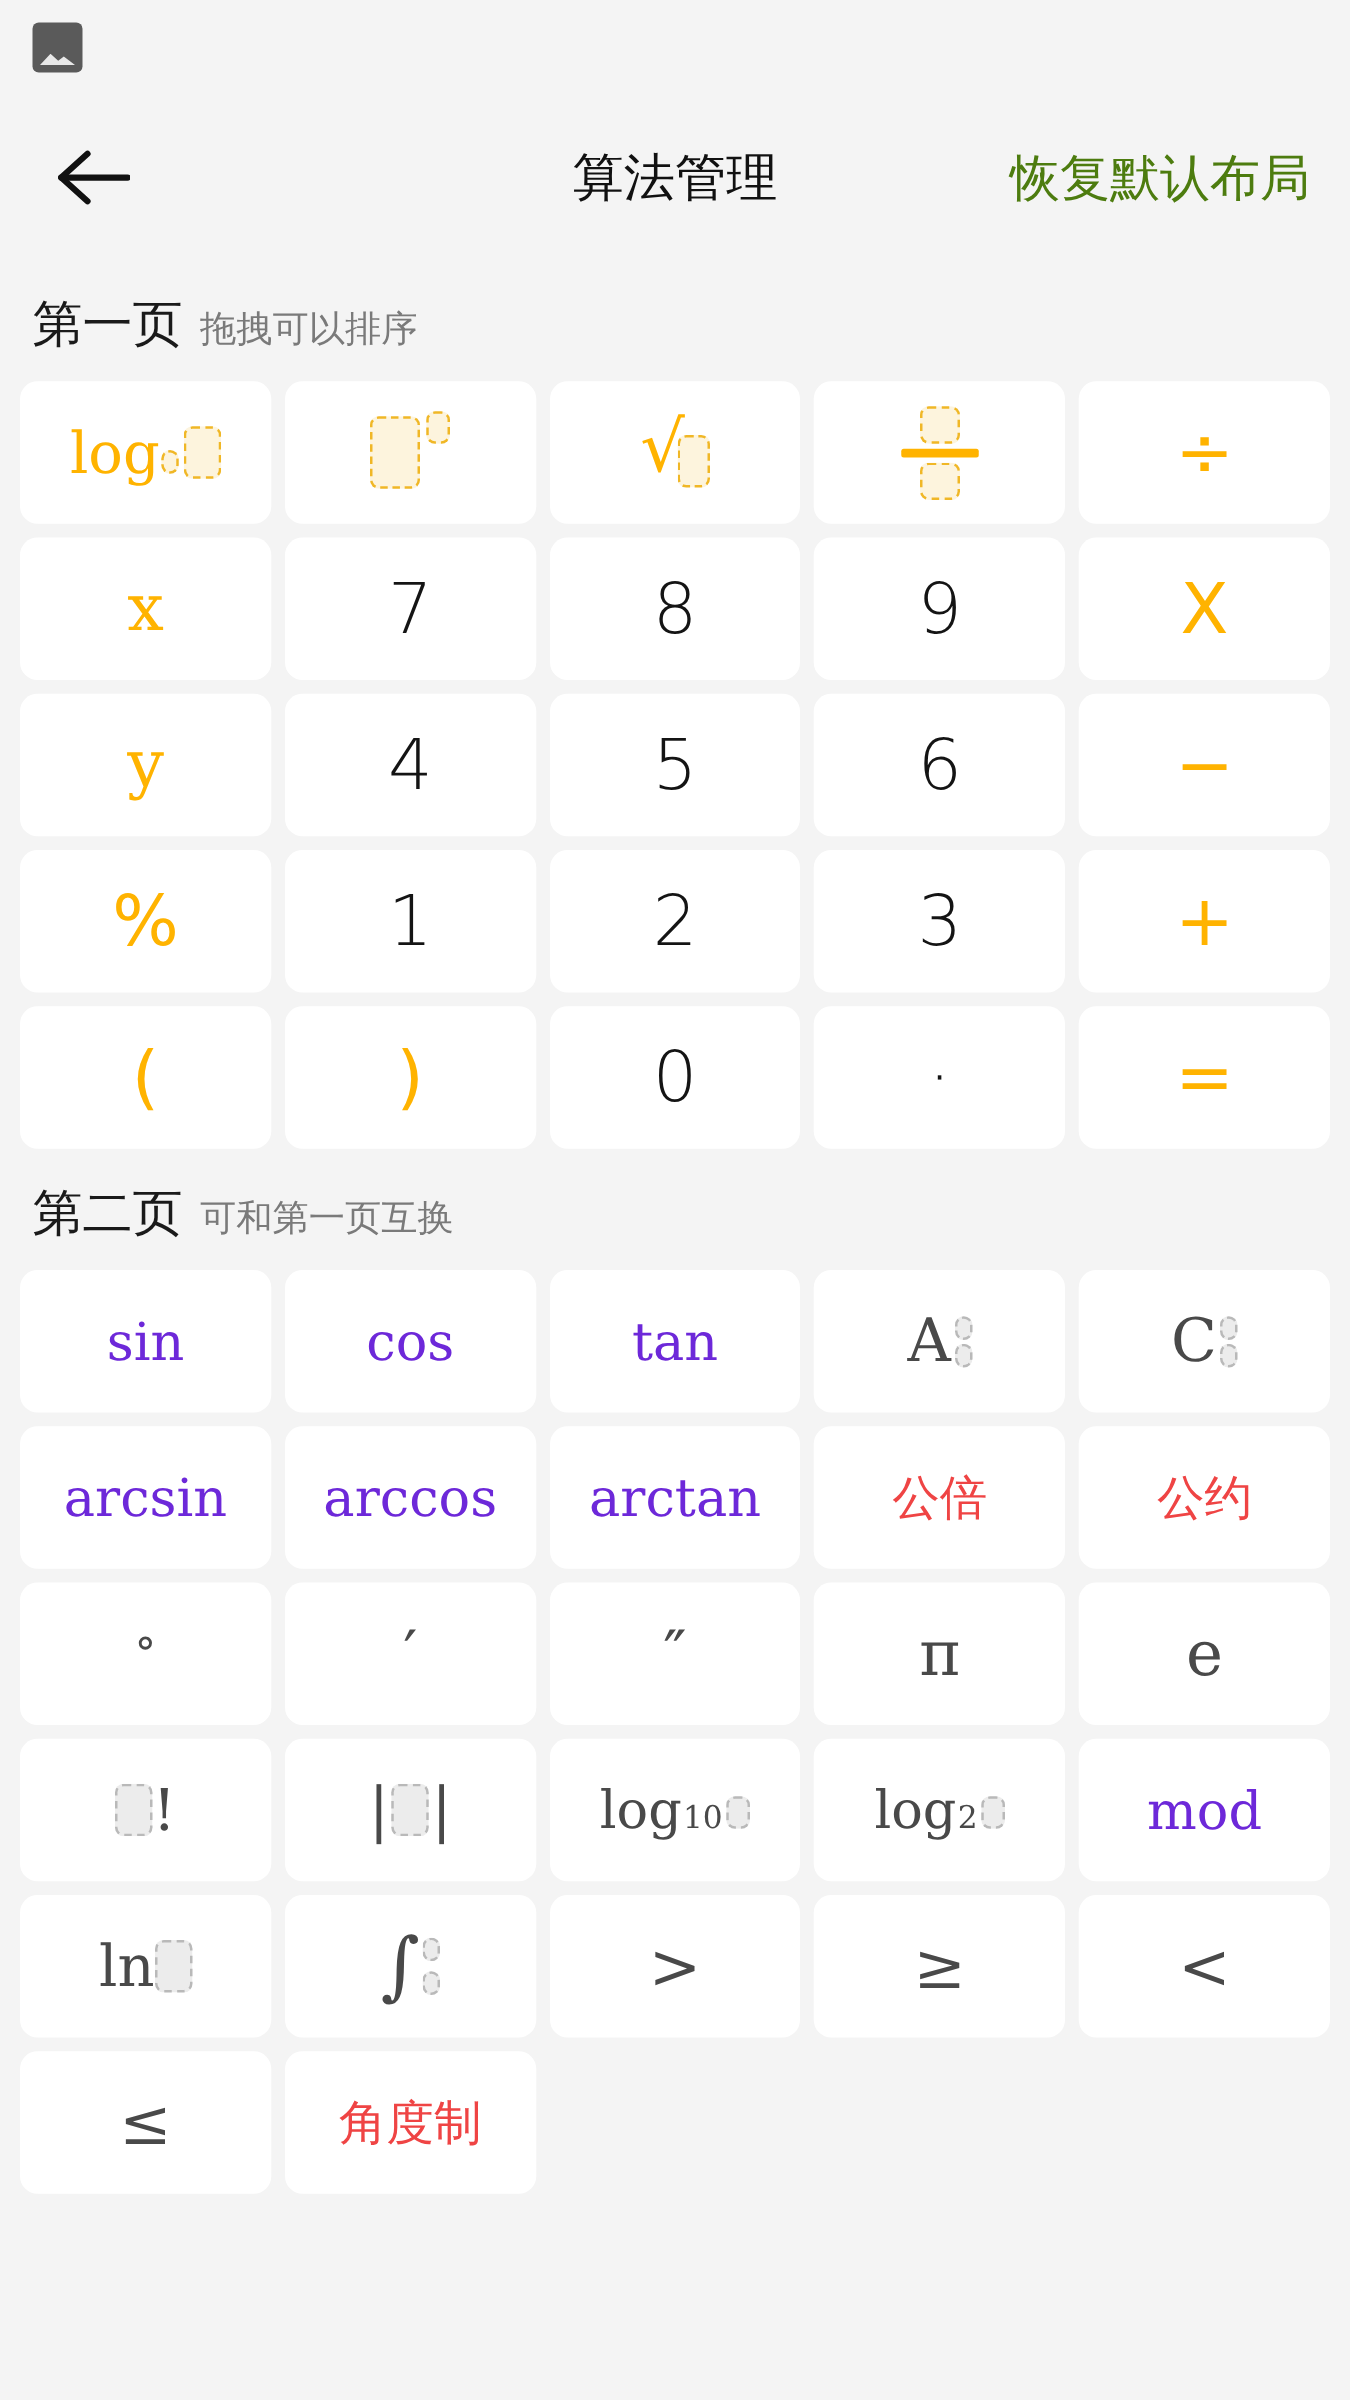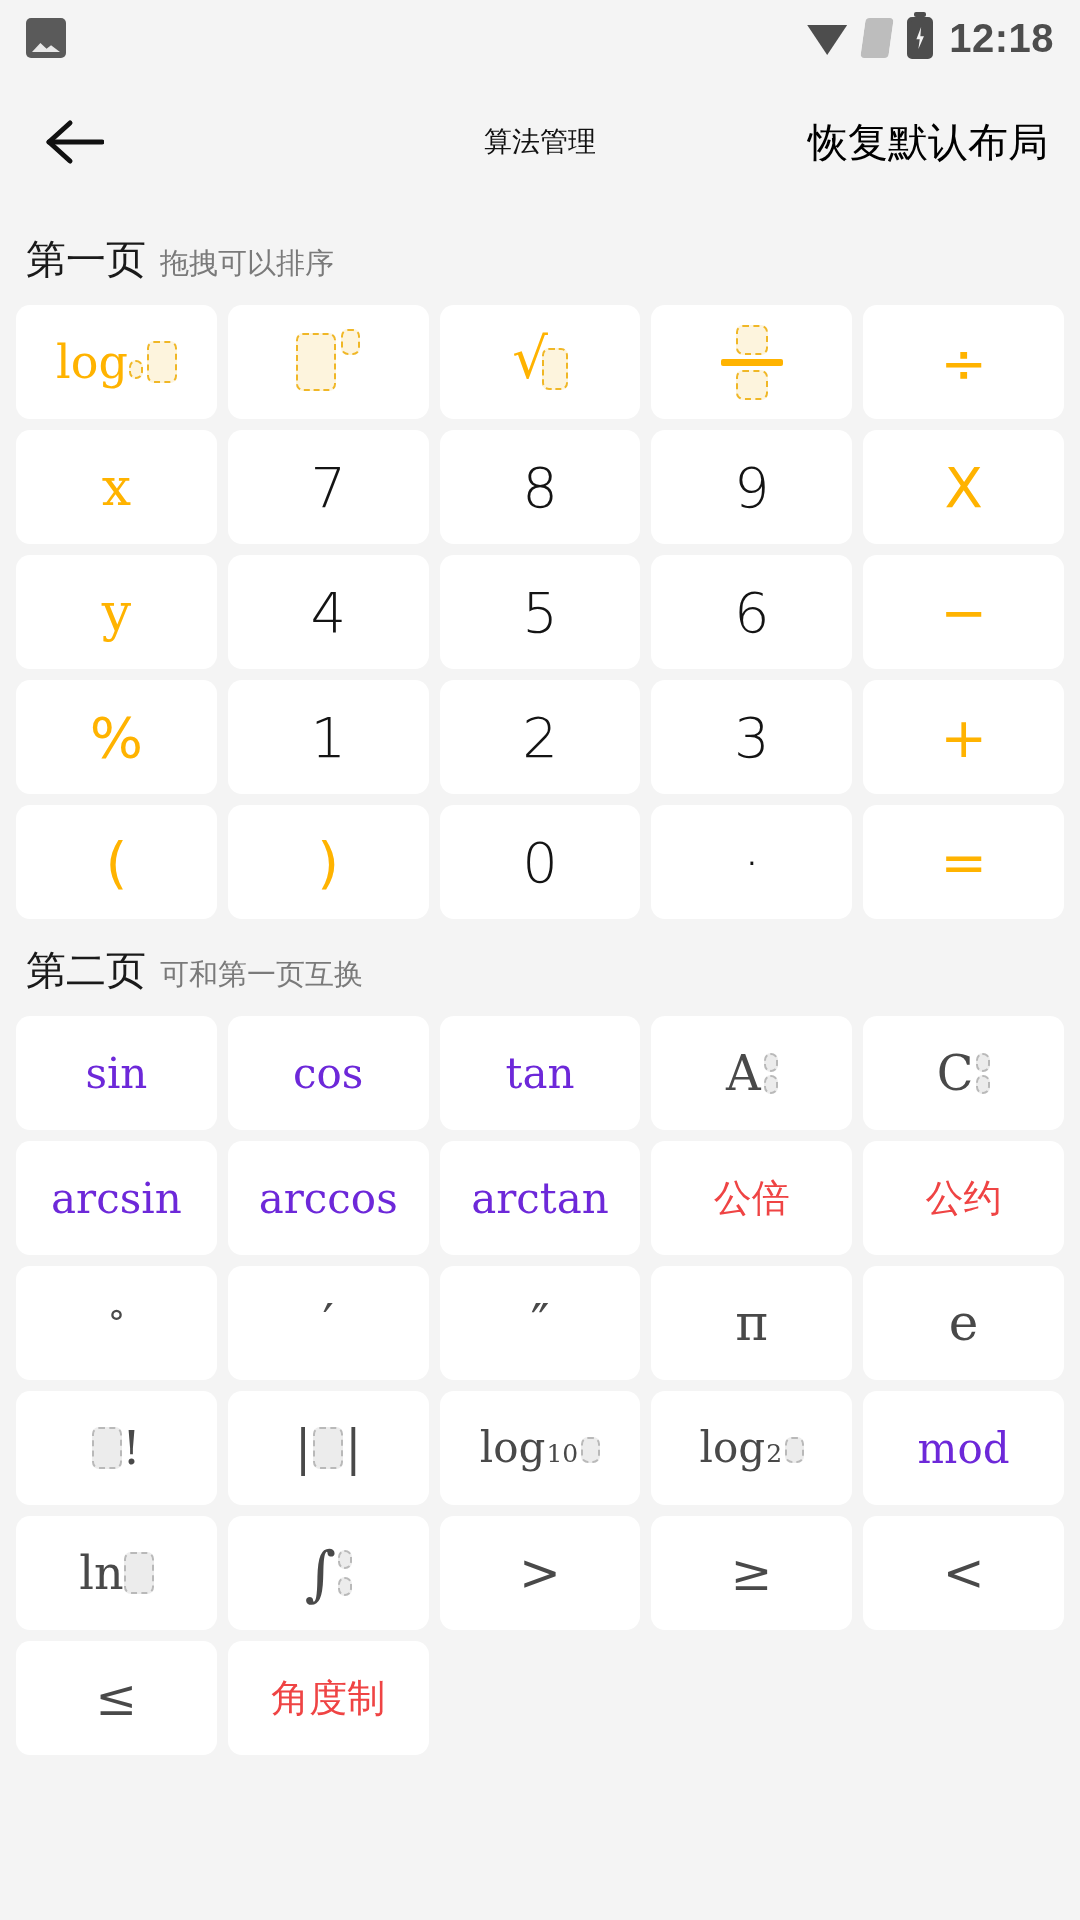--- a/index.html
+++ b/index.html
@@ -76,26 +76,26 @@
     position: relative;
   }
   .back-btn {
     width: 84px; height: 84px;
     display: flex; align-items: center; justify-content: center;
   }
   .back-arrow { display: block; }
   .appbar-title {
     position: absolute; left: 0; right: 0;
     text-align: center;
-    font-size: 28px; color: #111;
+    font-size: 41px; color: #111;
     pointer-events: none;
   }
   .appbar-action {
     margin-left: auto;
-    font-size: 40px; color: #000000;
+    font-size: 40px; color: #4d7c0f;
     position: relative; z-index: 2;
   }
 
   
   .section-head {
     padding: 24px 26px 18px;
     display: flex; align-items: baseline; gap: 14px;
   }
   .section-title { font-size: 40px; color: #1a1a1a; }
   .section-sub  { font-size: 29px; color: #7a7a7a; }
@@ -170,26 +170,20 @@
   .lnw { display: inline-flex; align-items: center; color: #494949; font-family: "DejaVu Serif", serif; font-size: 46px; }
   .intg { display: inline-flex; align-items: center; color: #494949; font-family: "DejaVu Serif", serif; font-size: 60px; }
   .intg .st { display: inline-flex; flex-direction: column; gap: 8px; margin-left: 2px; }
 </style>
 </head>
 <body>
 
 <div class="statusbar">
   <div class="sb-left">
     <div class="icon-image"></div>
-  </div>
-  <div class="sb-right">
-    <div class="icon-wifi"></div>
-    <div class="icon-sim"></div>
-    <div class="icon-battery"></div>
-    <div class="sb-time">12:18</div>
   </div>
 </div>
 
 <div class="appbar">
   <div class="back-btn">
     <svg class="back-arrow" width="60" height="48" viewBox="0 0 60 48">
       <path d="M26 5 L5 24 L26 43" fill="none" stroke="#111" stroke-width="5" stroke-linecap="round" stroke-linejoin="round"></path>
       <path d="M5 24 L58 24" fill="none" stroke="#111" stroke-width="5" stroke-linecap="round"></path>
     </svg>
   </div>

